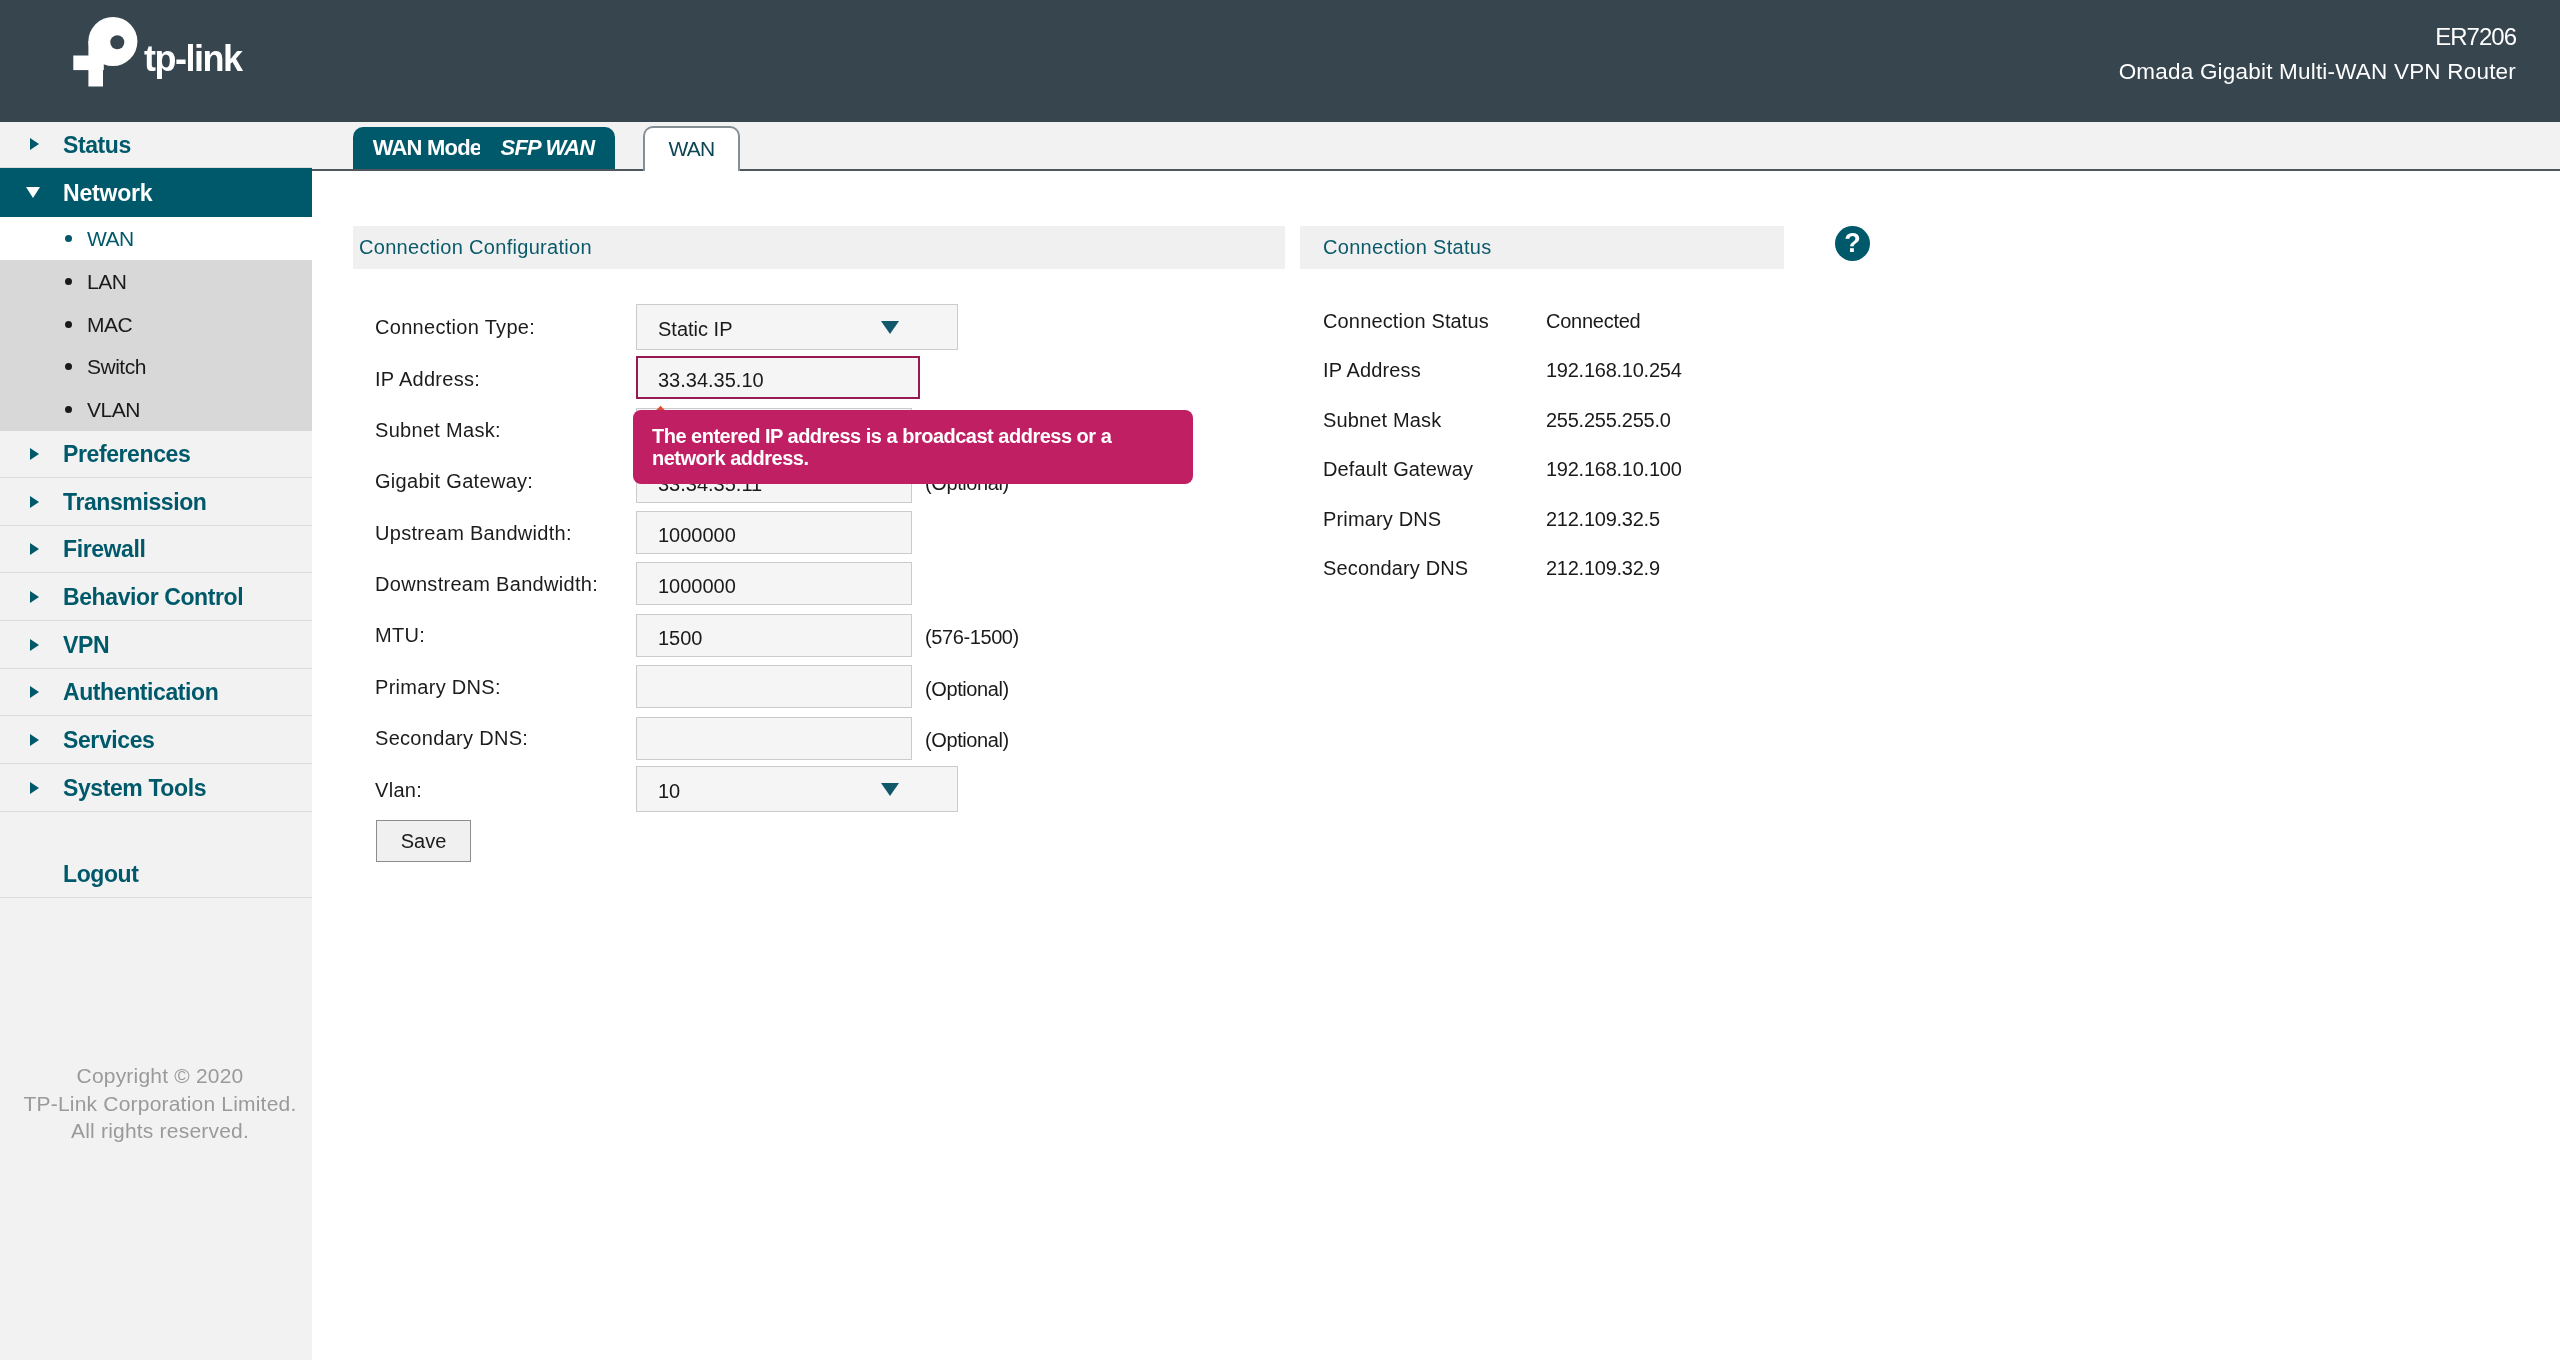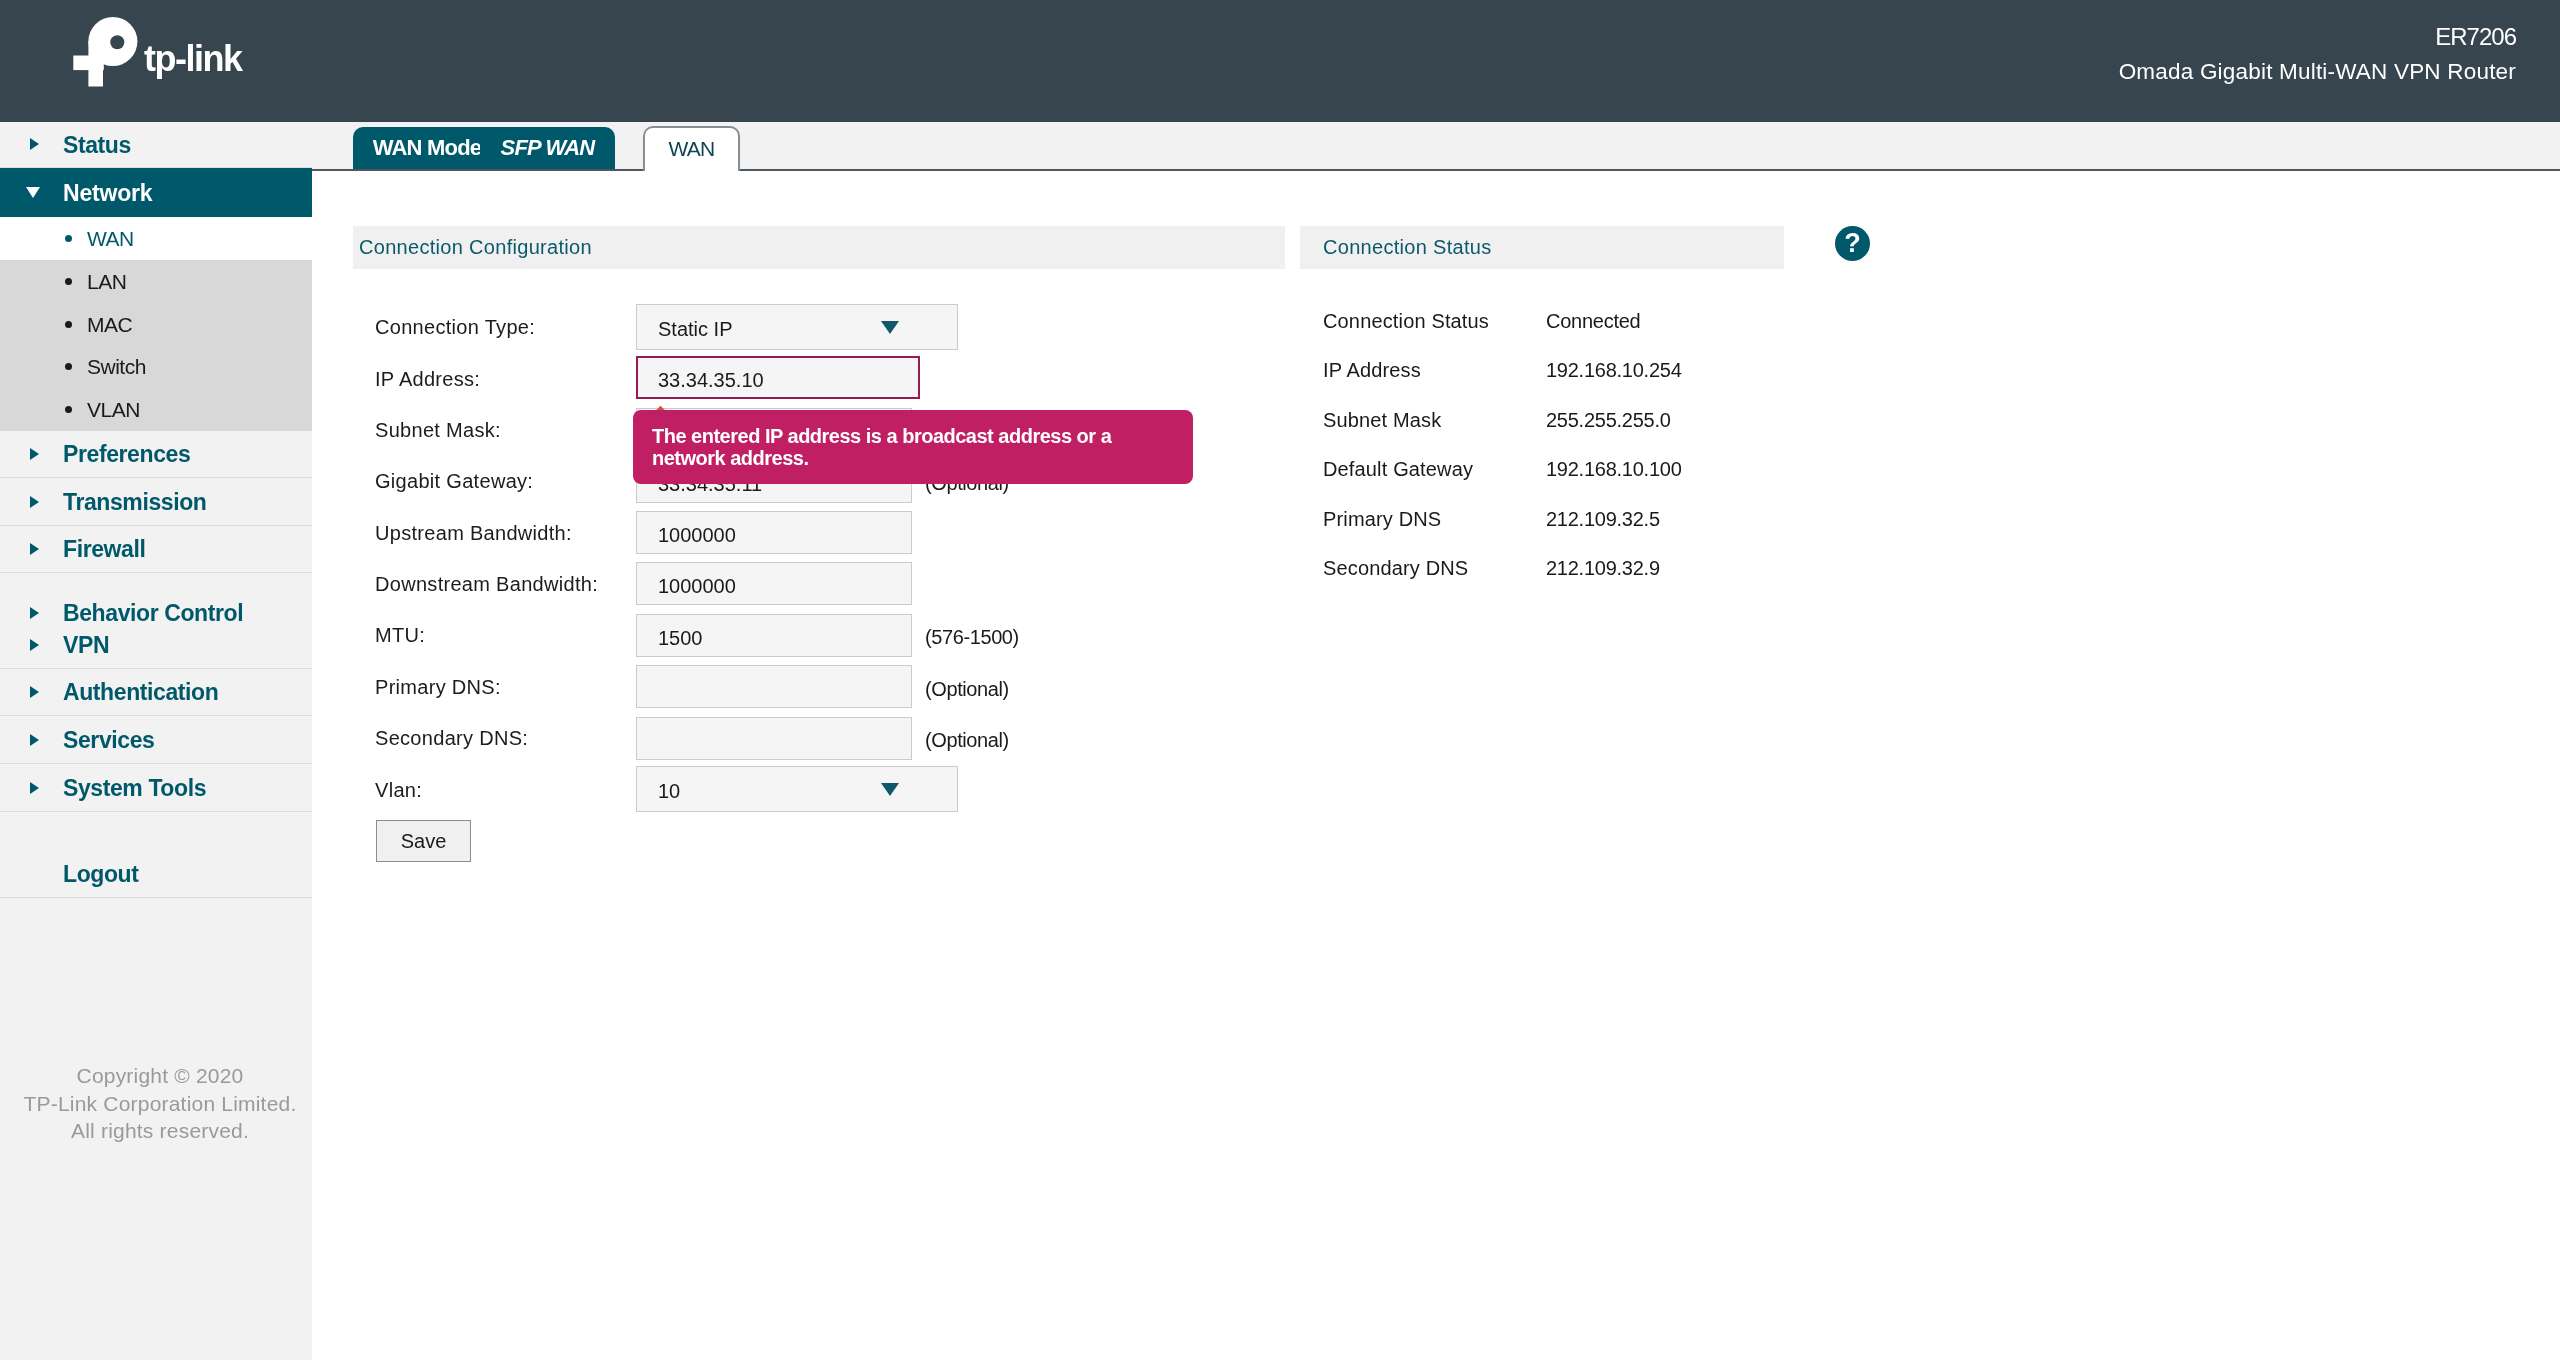--- a/index.html
+++ b/index.html
@@ -103,21 +103,21 @@
     <span class="txt">Preferences</span>
   </div>
 <div class="mrow" style="top:479px;">
     <span class="tri-r"></span>
     <span class="txt">Transmission</span>
   </div>
 <div class="mrow" style="top:526px;">
     <span class="tri-r"></span>
     <span class="txt">Firewall</span>
   </div>
-<div class="mrow" style="top:590px;">
+<div class="mrow" style="top:574px;">
     <span class="tri-r"></span>
     <span class="txt">Behavior Control</span>
   </div>
 <div class="mrow" style="top:622px;">
     <span class="tri-r"></span>
     <span class="txt">VPN</span>
   </div>
 <div class="mrow" style="top:669px;">
     <span class="tri-r"></span>
     <span class="txt">Authentication</span>

